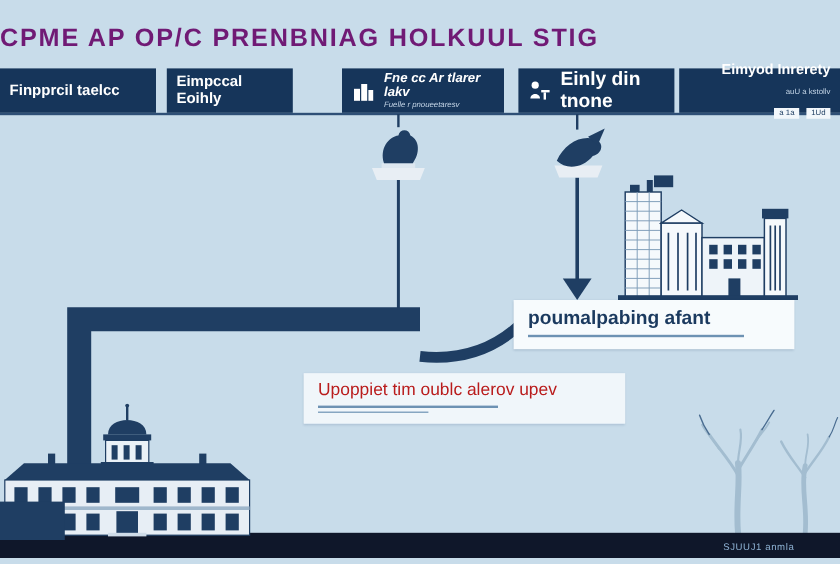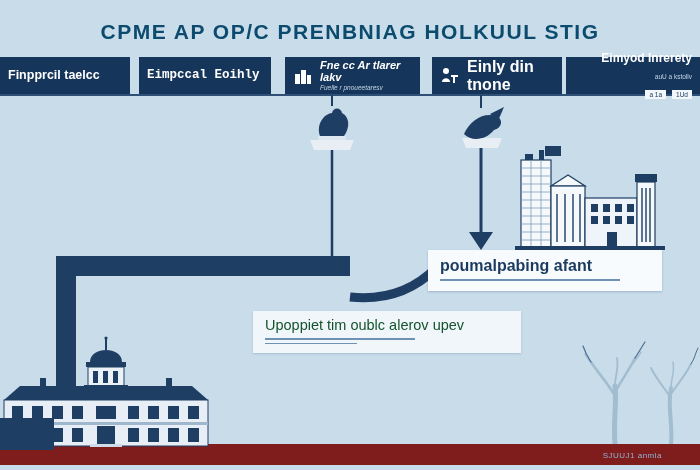--- a/index.html
+++ b/index.html
@@ -2,30 +2,30 @@
 <html><head>
 <meta charset="utf-8">
 <style>
   * { margin:0; padding:0; box-sizing:border-box; }
   body { background:#9db6c6; font-family:"Liberation Sans", sans-serif; }
   .canvas {
     position:relative; width:700px; height:470px; overflow:hidden;
     background:#c8dcea; font-family:"Liberation Sans", sans-serif;
   }
   .title {
-    position:absolute; top:20px; left:0; width:100%; text-align:center;
-    font-size:21px; font-weight:bold; color:#0c4a6e; letter-spacing:1.5px;
+    position:absolute; top:20px; left:0; width:100%; text-align:left;
+    font-size:21px; font-weight:bold; color:#701a75; letter-spacing:1.5px;
   }
   .hline { position:absolute; top:94px; left:0; width:700px; height:2px; background:#2e4f76; z-index:2; }
   .hbox {
     position:absolute; top:57px; height:37px; background:#16355a; color:#fff;
     display:flex; align-items:center; padding:0 8px; gap:7px; z-index:3;
   }
   .b1 { left:0; width:130px; }
-  .b2 { left:139px; width:132px;font-family:Liberation Mono, monospace; }
+  .b2 { left:139px; width:105px; }
   .b3 { left:285px; width:135px;font-style:italic; }
   .b4 { left:432px; width:130px; }
   .b5 { left:566px; width:134px; flex-direction:column; align-items:flex-end; justify-content:center; padding:3px 8px; }
   .hlabel { font-weight:bold; font-size:12.5px; line-height:1.1; }
   .hsub { font-size:6.5px; color:#c3d4e6; margin-top:2px; line-height:1; }
   .hcol { display:flex; flex-direction:column; }
   .badges { display:flex; gap:6px; margin-top:3px; }
   .badge { background:#f2f7fb; color:#1d3c60; font-size:6.5px; line-height:9px; padding:0 4px; }
   .boxicon { flex:0 0 auto; }
   .statue { position:absolute; z-index:3; }
@@ -39,24 +39,24 @@
     position:absolute; left:428px; top:250px; width:234px; height:41px;
     background:#f7fbfd; z-index:6; box-shadow:0 1px 2px rgba(30,62,99,.25);
   }
   .callout-main .ctext { font-size:16px; font-weight:600; color:#1b3a5f; padding:7px 12px 0; white-space:nowrap; }
   .rule { background:#6d92b3; height:1.5px; margin-left:12px; }
   .callout-main .rule { width:180px; margin-top:4px; }
   .callout-secondary {
     position:absolute; left:253px; top:311px; width:268px; height:42px;
     background:rgba(242,247,251,.95); z-index:6; box-shadow:0 1px 2px rgba(30,62,99,.18);
   }
-  .callout-secondary .ctext { font-size:14.5px; font-weight:500; color:#14532d; padding:6px 12px 0; white-space:nowrap; }
+  .callout-secondary .ctext { font-size:14.5px; font-weight:500; color:#b91c1c; padding:6px 12px 0; white-space:nowrap; }
   .rr1 { width:150px; margin-top:5px; }
   .rr2 { width:92px; margin-top:3px; }
-  .footer-bar { position:absolute; left:0; top:444px; width:700px; height:21px; background:#7f1d1d; z-index:4; }
+  .footer-bar { position:absolute; left:0; top:444px; width:700px; height:21px; background:#0f172a; z-index:4; }
   .footer-caption { position:absolute; right:38px; top:7px; font-size:8px; color:#8fb3d4; letter-spacing:.5px; }
 </style>
 </head>
 <body>
 
 <div class="canvas">
 
   <div class="title">CPME AP OP/C PRENBNIAG HOLKUUL STIG</div>
 
   <div class="hline"></div>

